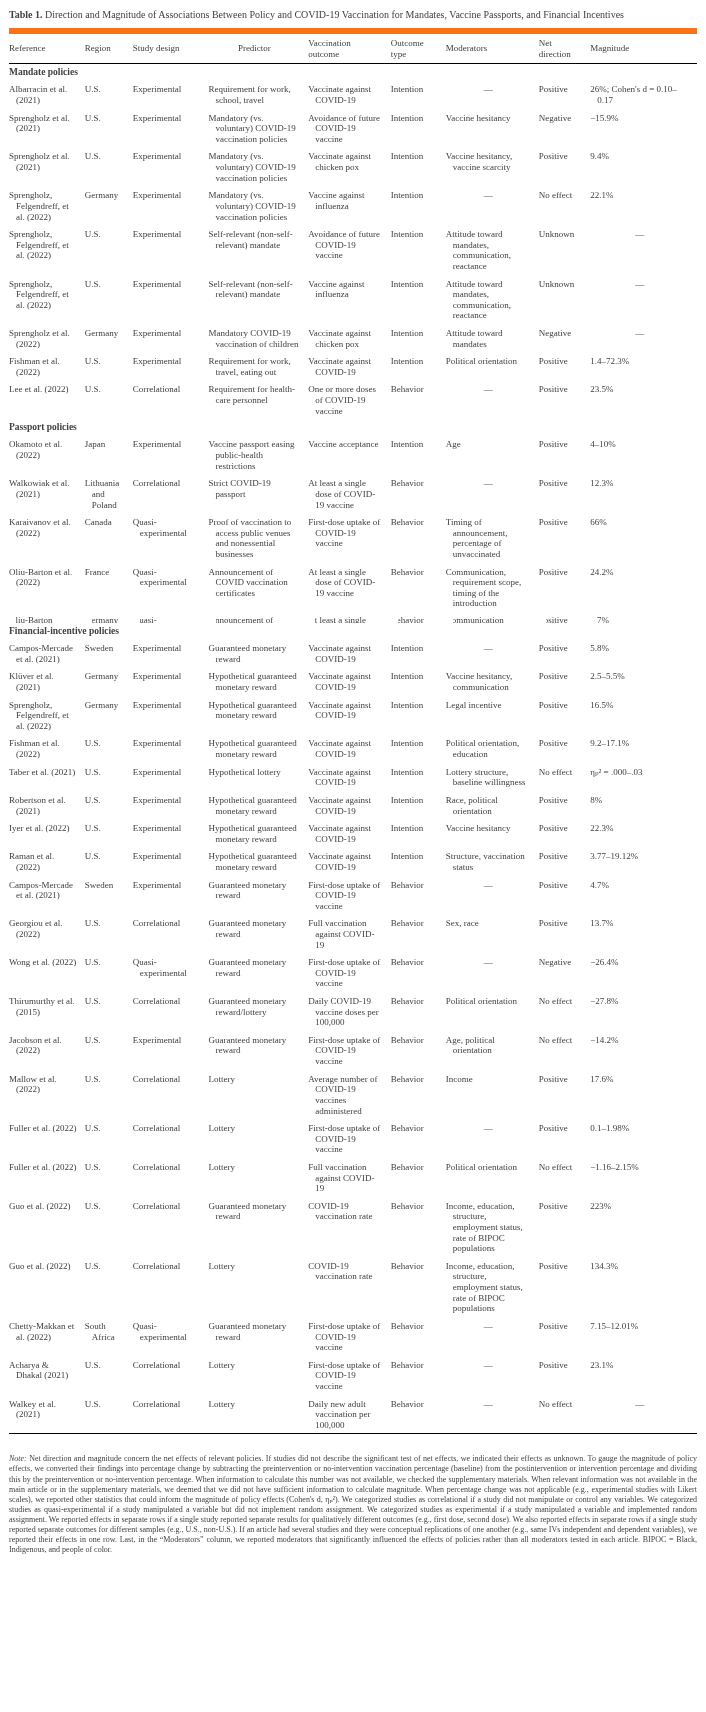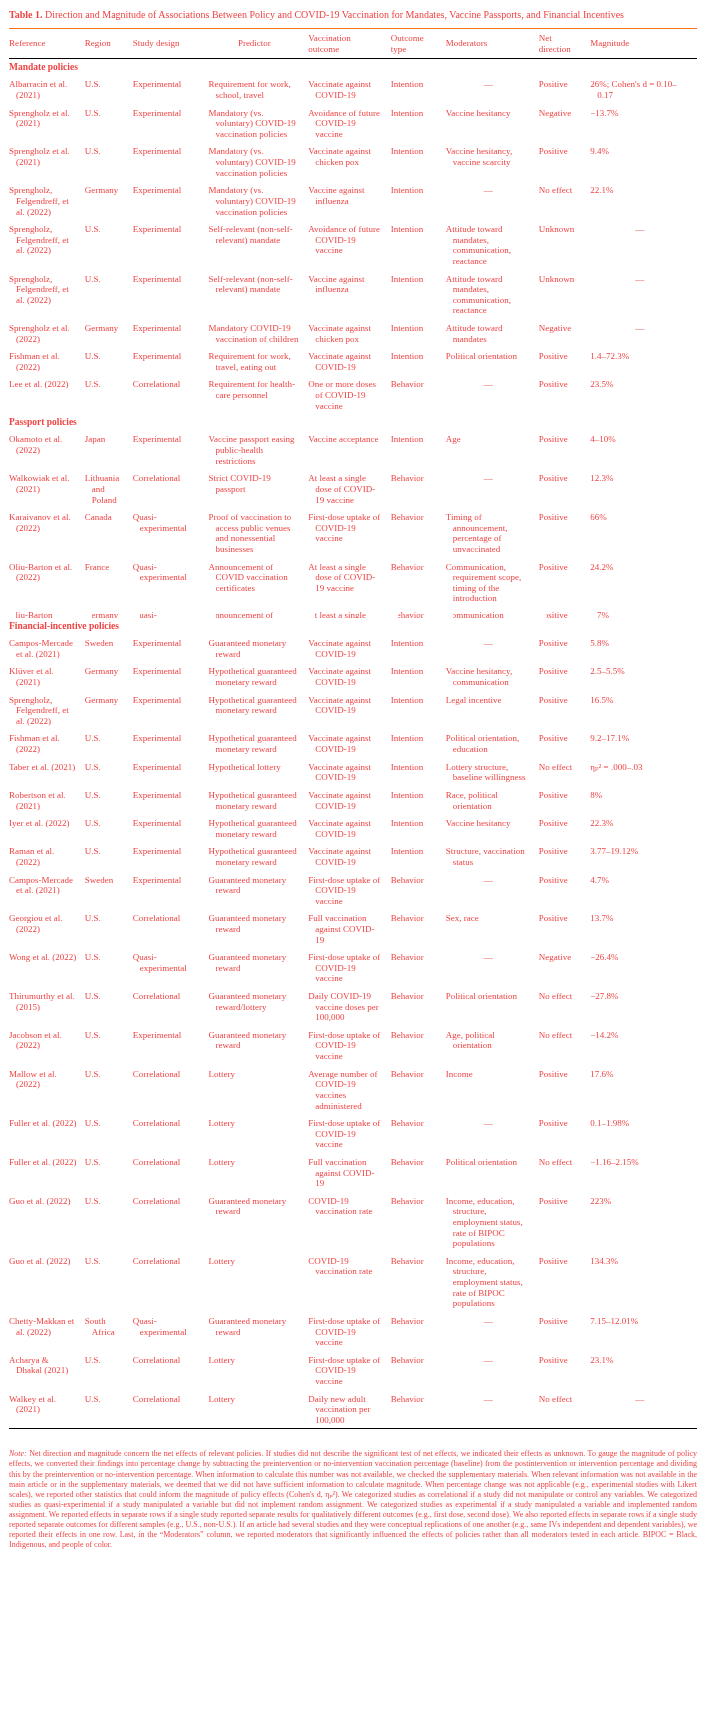--- a/index.html
+++ b/index.html
@@ -3,36 +3,36 @@
 <meta charset="utf-8">
 <style>
   html, body { margin: 0; padding: 0; background: #ffffff; }
   body { width: 706px; }
   .page {
     box-sizing: border-box;
     width: 706px;
     min-height: 1712px;
     padding: 6px 9px 26px 9px;
     font-family: "Liberation Serif", "DejaVu Serif", serif;
-    color: #ef4444;
+    color: #404040;
     background: #ffffff;
   }
   .table-title {
     font-size: 10px;
     line-height: 1.3;
     margin: 2px 0 7px 0;
   }
   .table-title .label { font-weight: bold; }
   table.data-table {
     width: 100%;
     border-collapse: collapse;
     table-layout: fixed;
     font-size: 9px;
     line-height: 1.18;
-    border-top: 1px solid #f97316;
+    border-top: 6px solid #f97316;
     border-bottom: 1px solid #000;
   }
   col.c0 { width: 11%; }
   col.c1 { width: 7%; }
   col.c2 { width: 11%; }
   col.c3 { width: 14.5%; }
   col.c4 { width: 12%; }
   col.c5 { width: 8%; }
   col.c6 { width: 13.5%; }
   col.c7 { width: 7.5%; }
@@ -120,21 +120,21 @@
         </tr>
         <tr>
           <td class="c0">Sprengholz et al. (2021)</td>
           <td class="c1">U.S.</td>
           <td class="c2">Experimental</td>
           <td class="c3">Mandatory (vs. voluntary) COVID-19 vaccination policies</td>
           <td class="c4">Avoidance of future COVID-19 vaccine</td>
           <td class="c5">Intention</td>
           <td class="c6">Vaccine hesitancy</td>
           <td class="c7">Negative</td>
-          <td class="c8">−13.7%</td>
+          <td class="c8">−15.9%</td>
         </tr>
         <tr>
           <td class="c0">Sprengholz et al. (2021)</td>
           <td class="c1">U.S.</td>
           <td class="c2">Experimental</td>
           <td class="c3">Mandatory (vs. voluntary) COVID-19 vaccination policies</td>
           <td class="c4">Vaccinate against chicken pox</td>
           <td class="c5">Intention</td>
           <td class="c6">Vaccine hesitancy, vaccine scarcity</td>
           <td class="c7">Positive</td>

